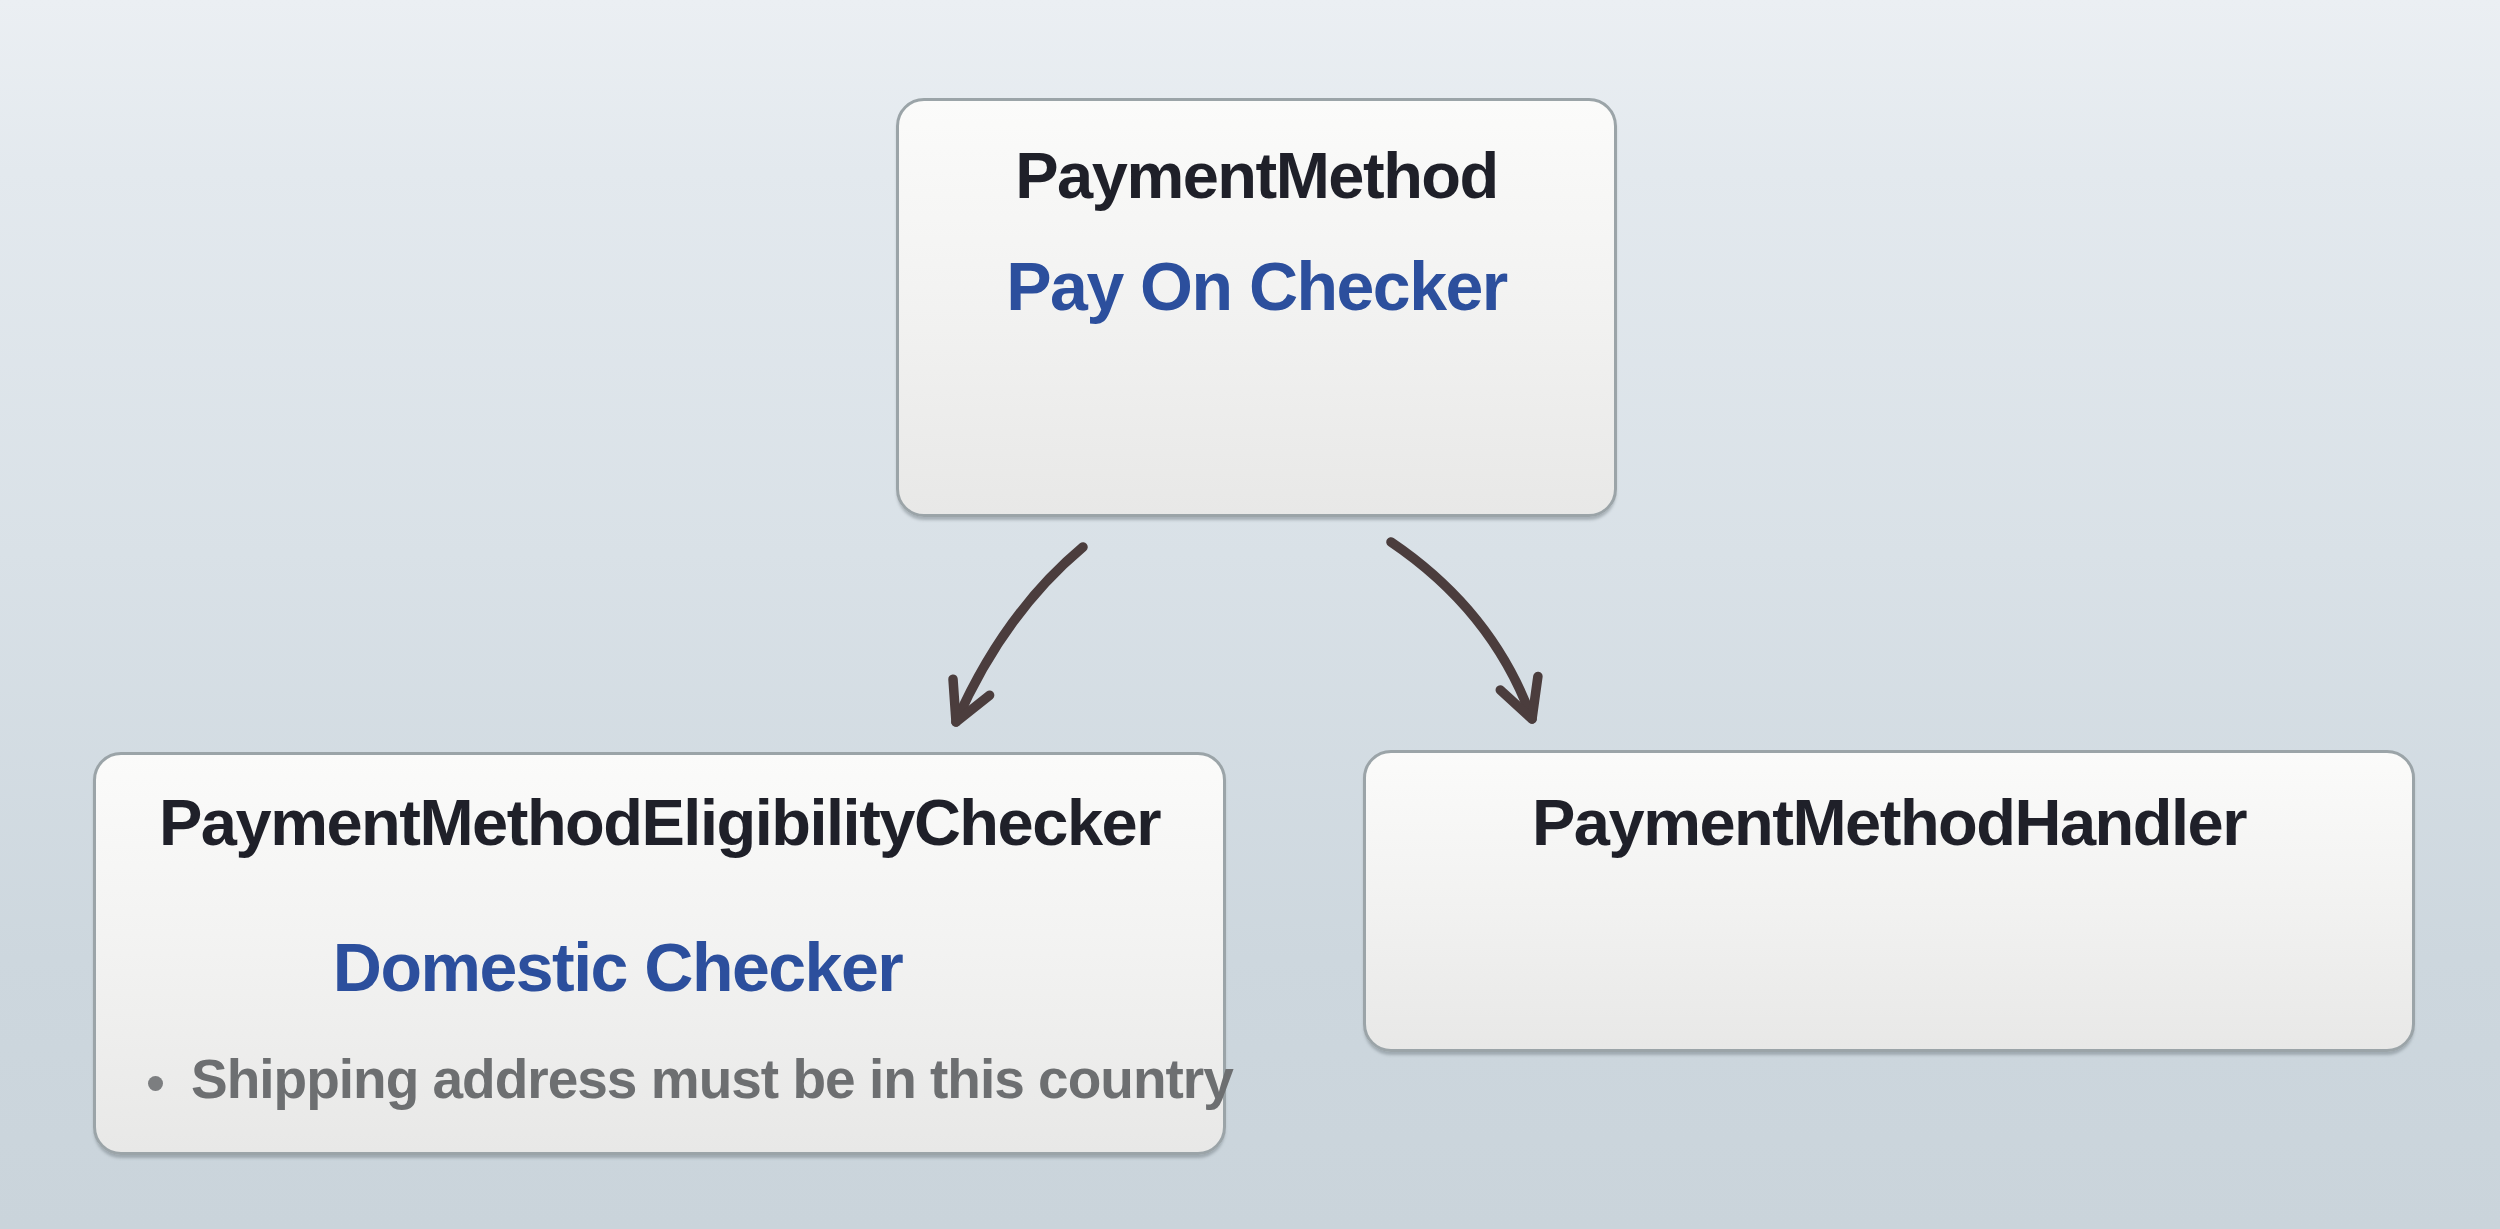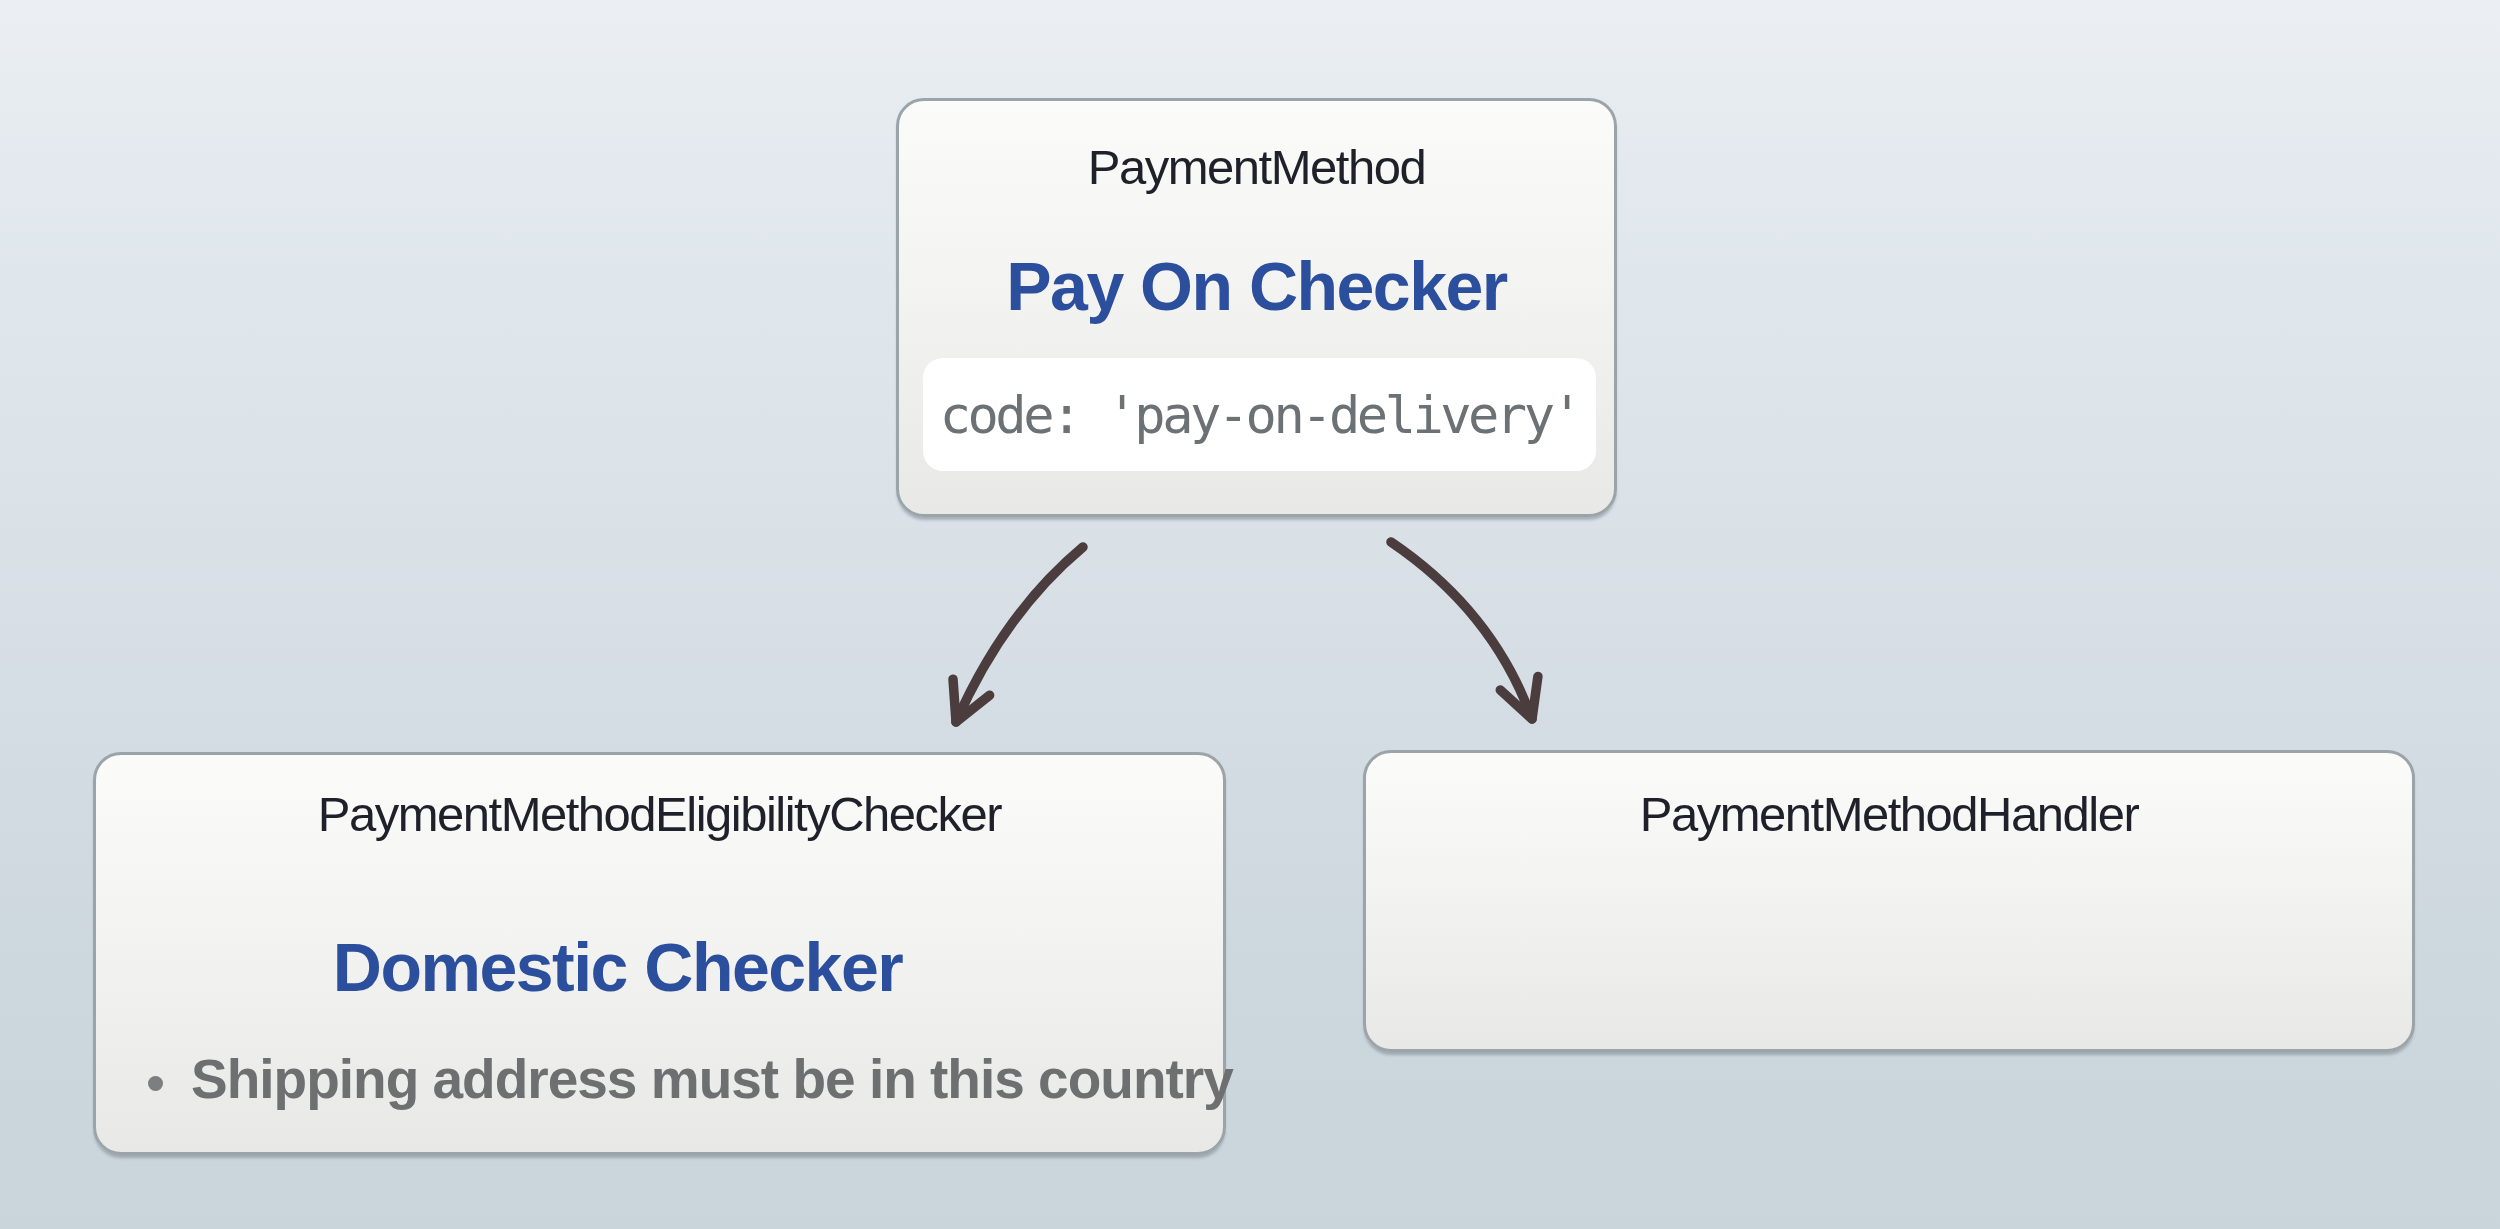--- a/index.html
+++ b/index.html
@@ -42,22 +42,22 @@
   .line {
     position: absolute;
     left: 0;
     right: 0;
     margin: 0;
     text-align: center;
     line-height: 1;
     white-space: nowrap;
   }
   .class-name {
-    font-size: 49px;
-    font-weight: 400;
+    font-size: 65px;
+    font-weight: 700;
     letter-spacing: -1.5px;
     color: #1f2029;
   }
   .display-name {
     font-size: 68px;
     font-weight: 700;
     letter-spacing: -1.5px;
     color: #2c4f9d;
   }
   .node-payment .class-name   { top: 42px;  }
@@ -119,23 +119,20 @@
         <path d="M -38 -20 L 0 0 L -38 20" fill="none" stroke="#4b3d3d" stroke-width="9.5" stroke-linecap="round" stroke-linejoin="round"></path>
       </marker>
     </defs>
     <path d="M 1083 547 Q 1004 613 956 722" fill="none" stroke="#4b3d3d" stroke-width="9.5" stroke-linecap="round" marker-end="url(#vhead)"></path>
     <path d="M 1391 542 Q 1493 611 1532 719" fill="none" stroke="#4b3d3d" stroke-width="9.5" stroke-linecap="round" marker-end="url(#vhead)"></path>
   </svg>
 
   <section class="node node-payment">
     <h2 class="line class-name">PaymentMethod</h2>
     <div class="line display-name">Pay On Checker</div>
-    <code class="code-pill">
-      <span>code: 'pay-on-delivery'</span>
-    </code>
   </section>
 
   <section class="node node-checker">
     <h2 class="line class-name">PaymentMethodEligibilityChecker</h2>
     <div class="line display-name">Domestic Checker</div>
     <span class="bullet-dot"></span>
     <div class="rule-line">Shipping address must be in this country</div>
   </section>
 
   <section class="node node-handler">

